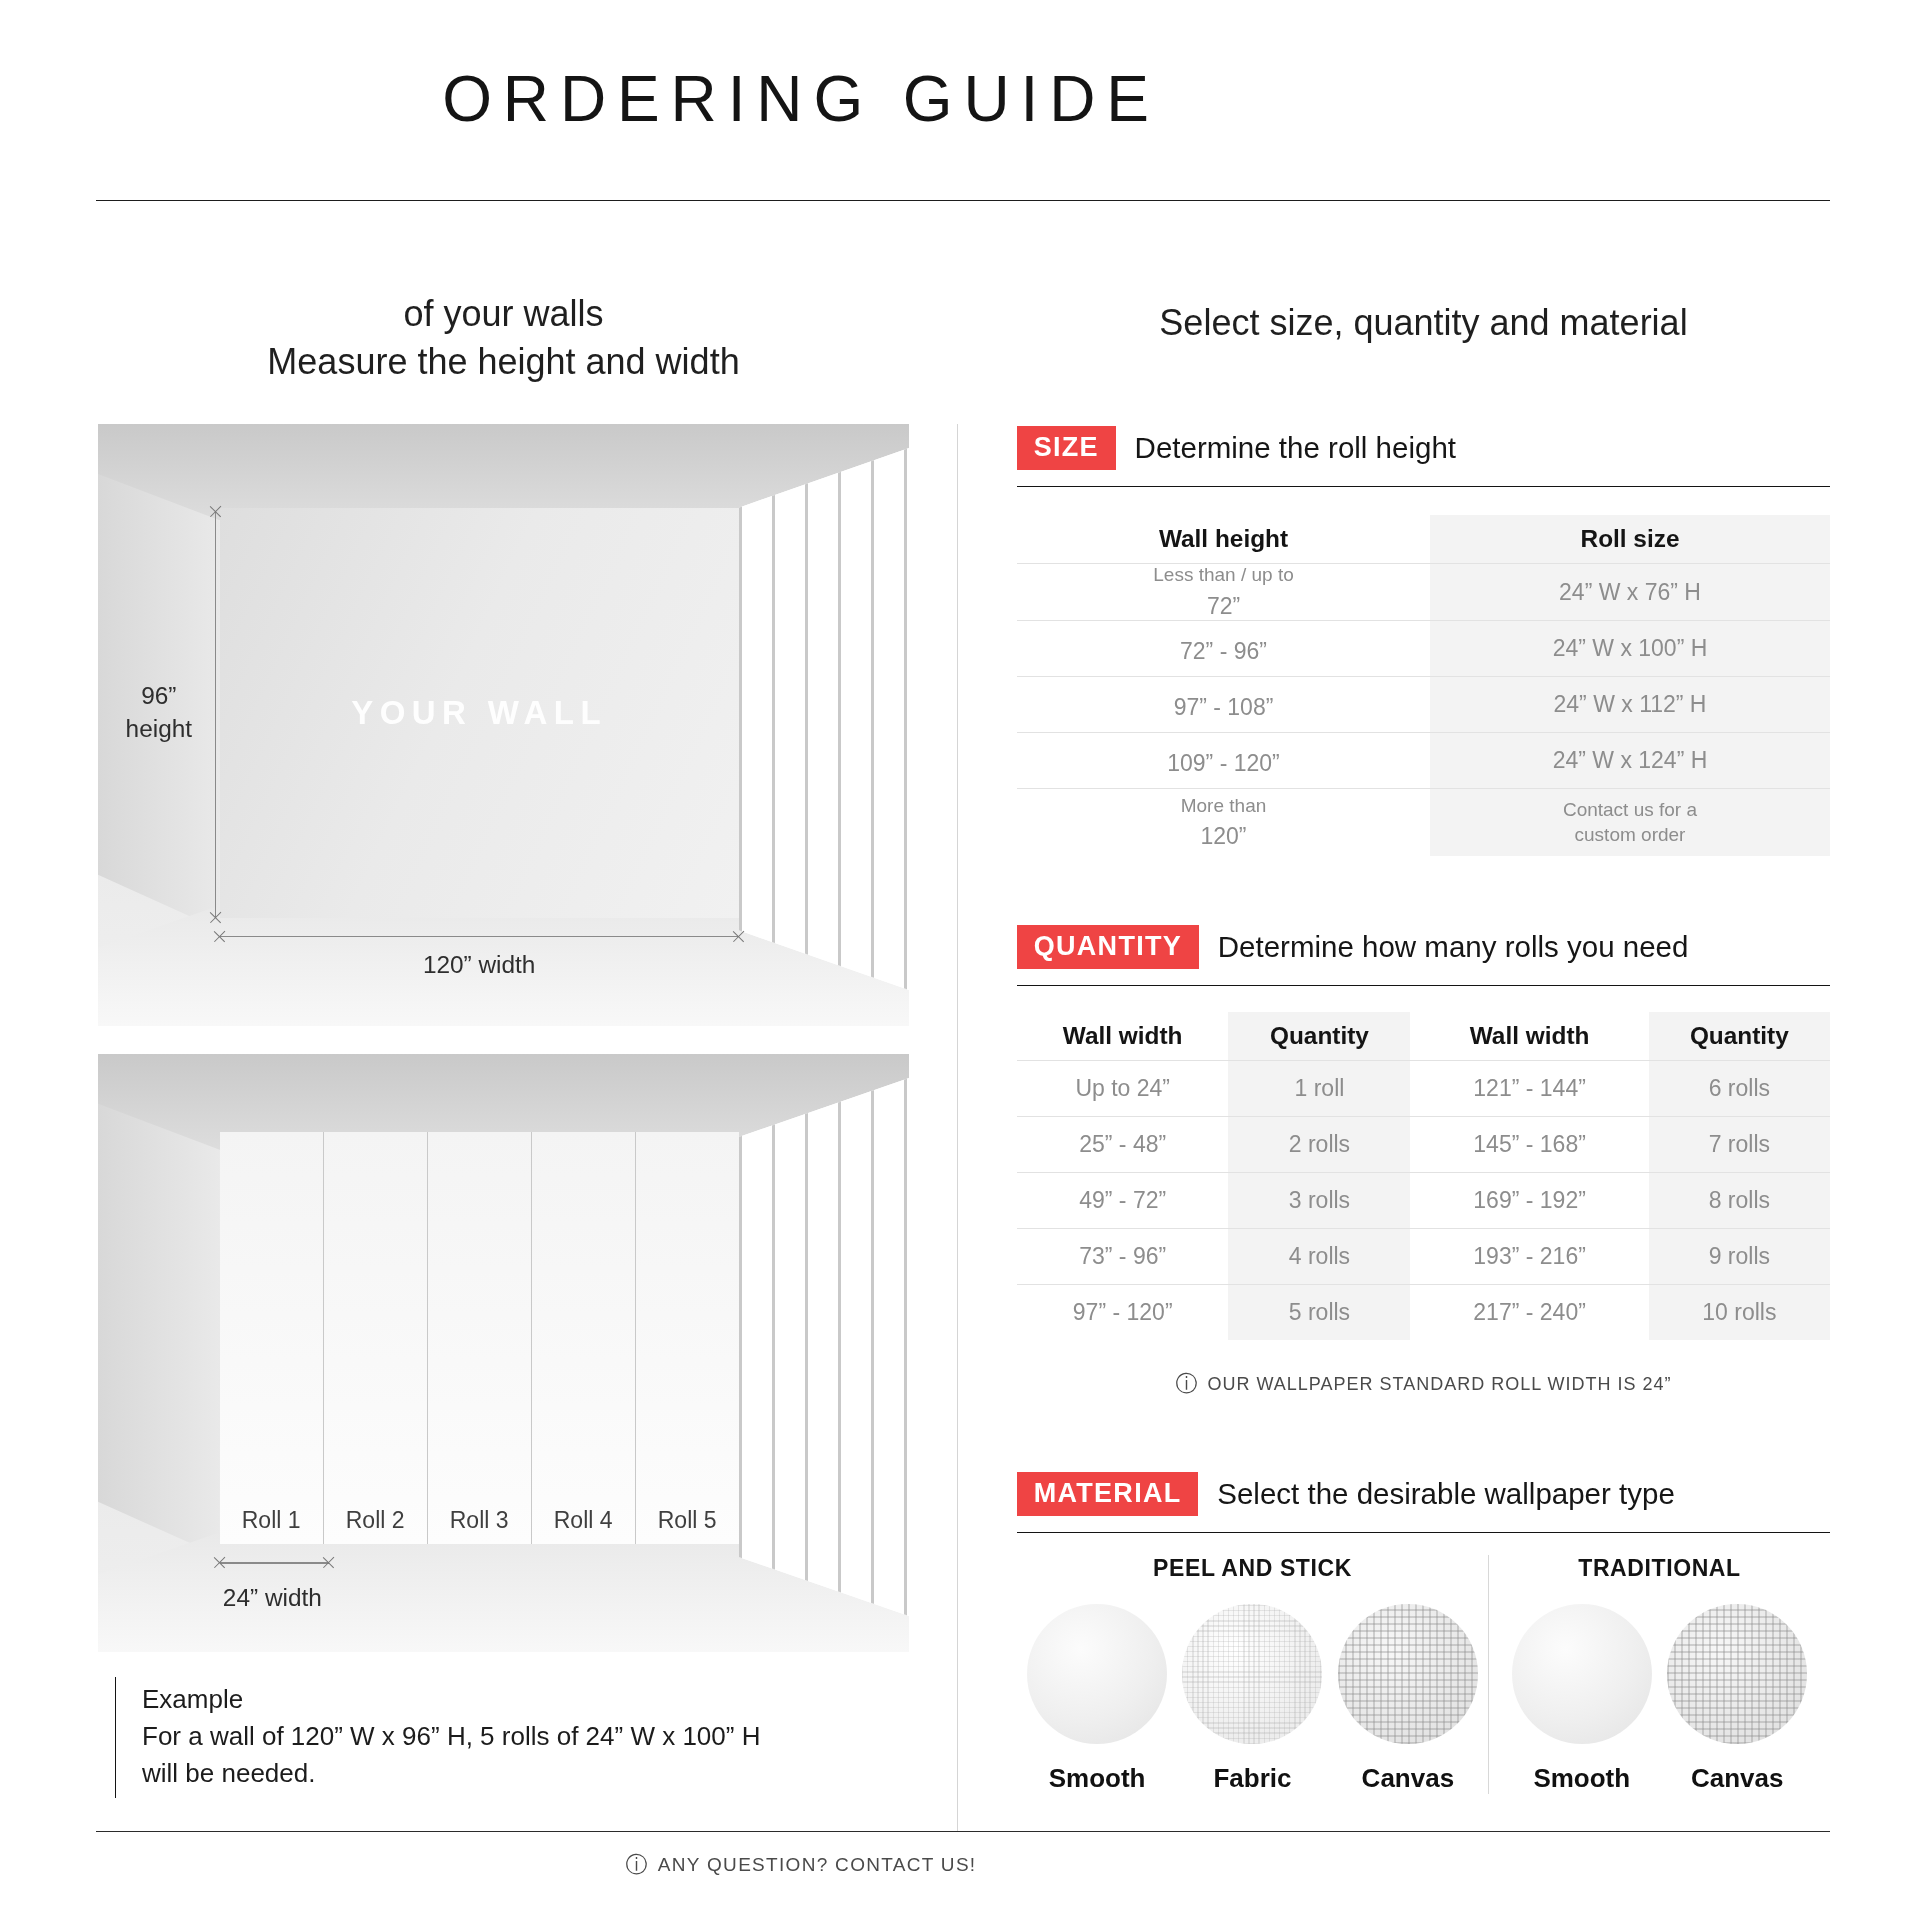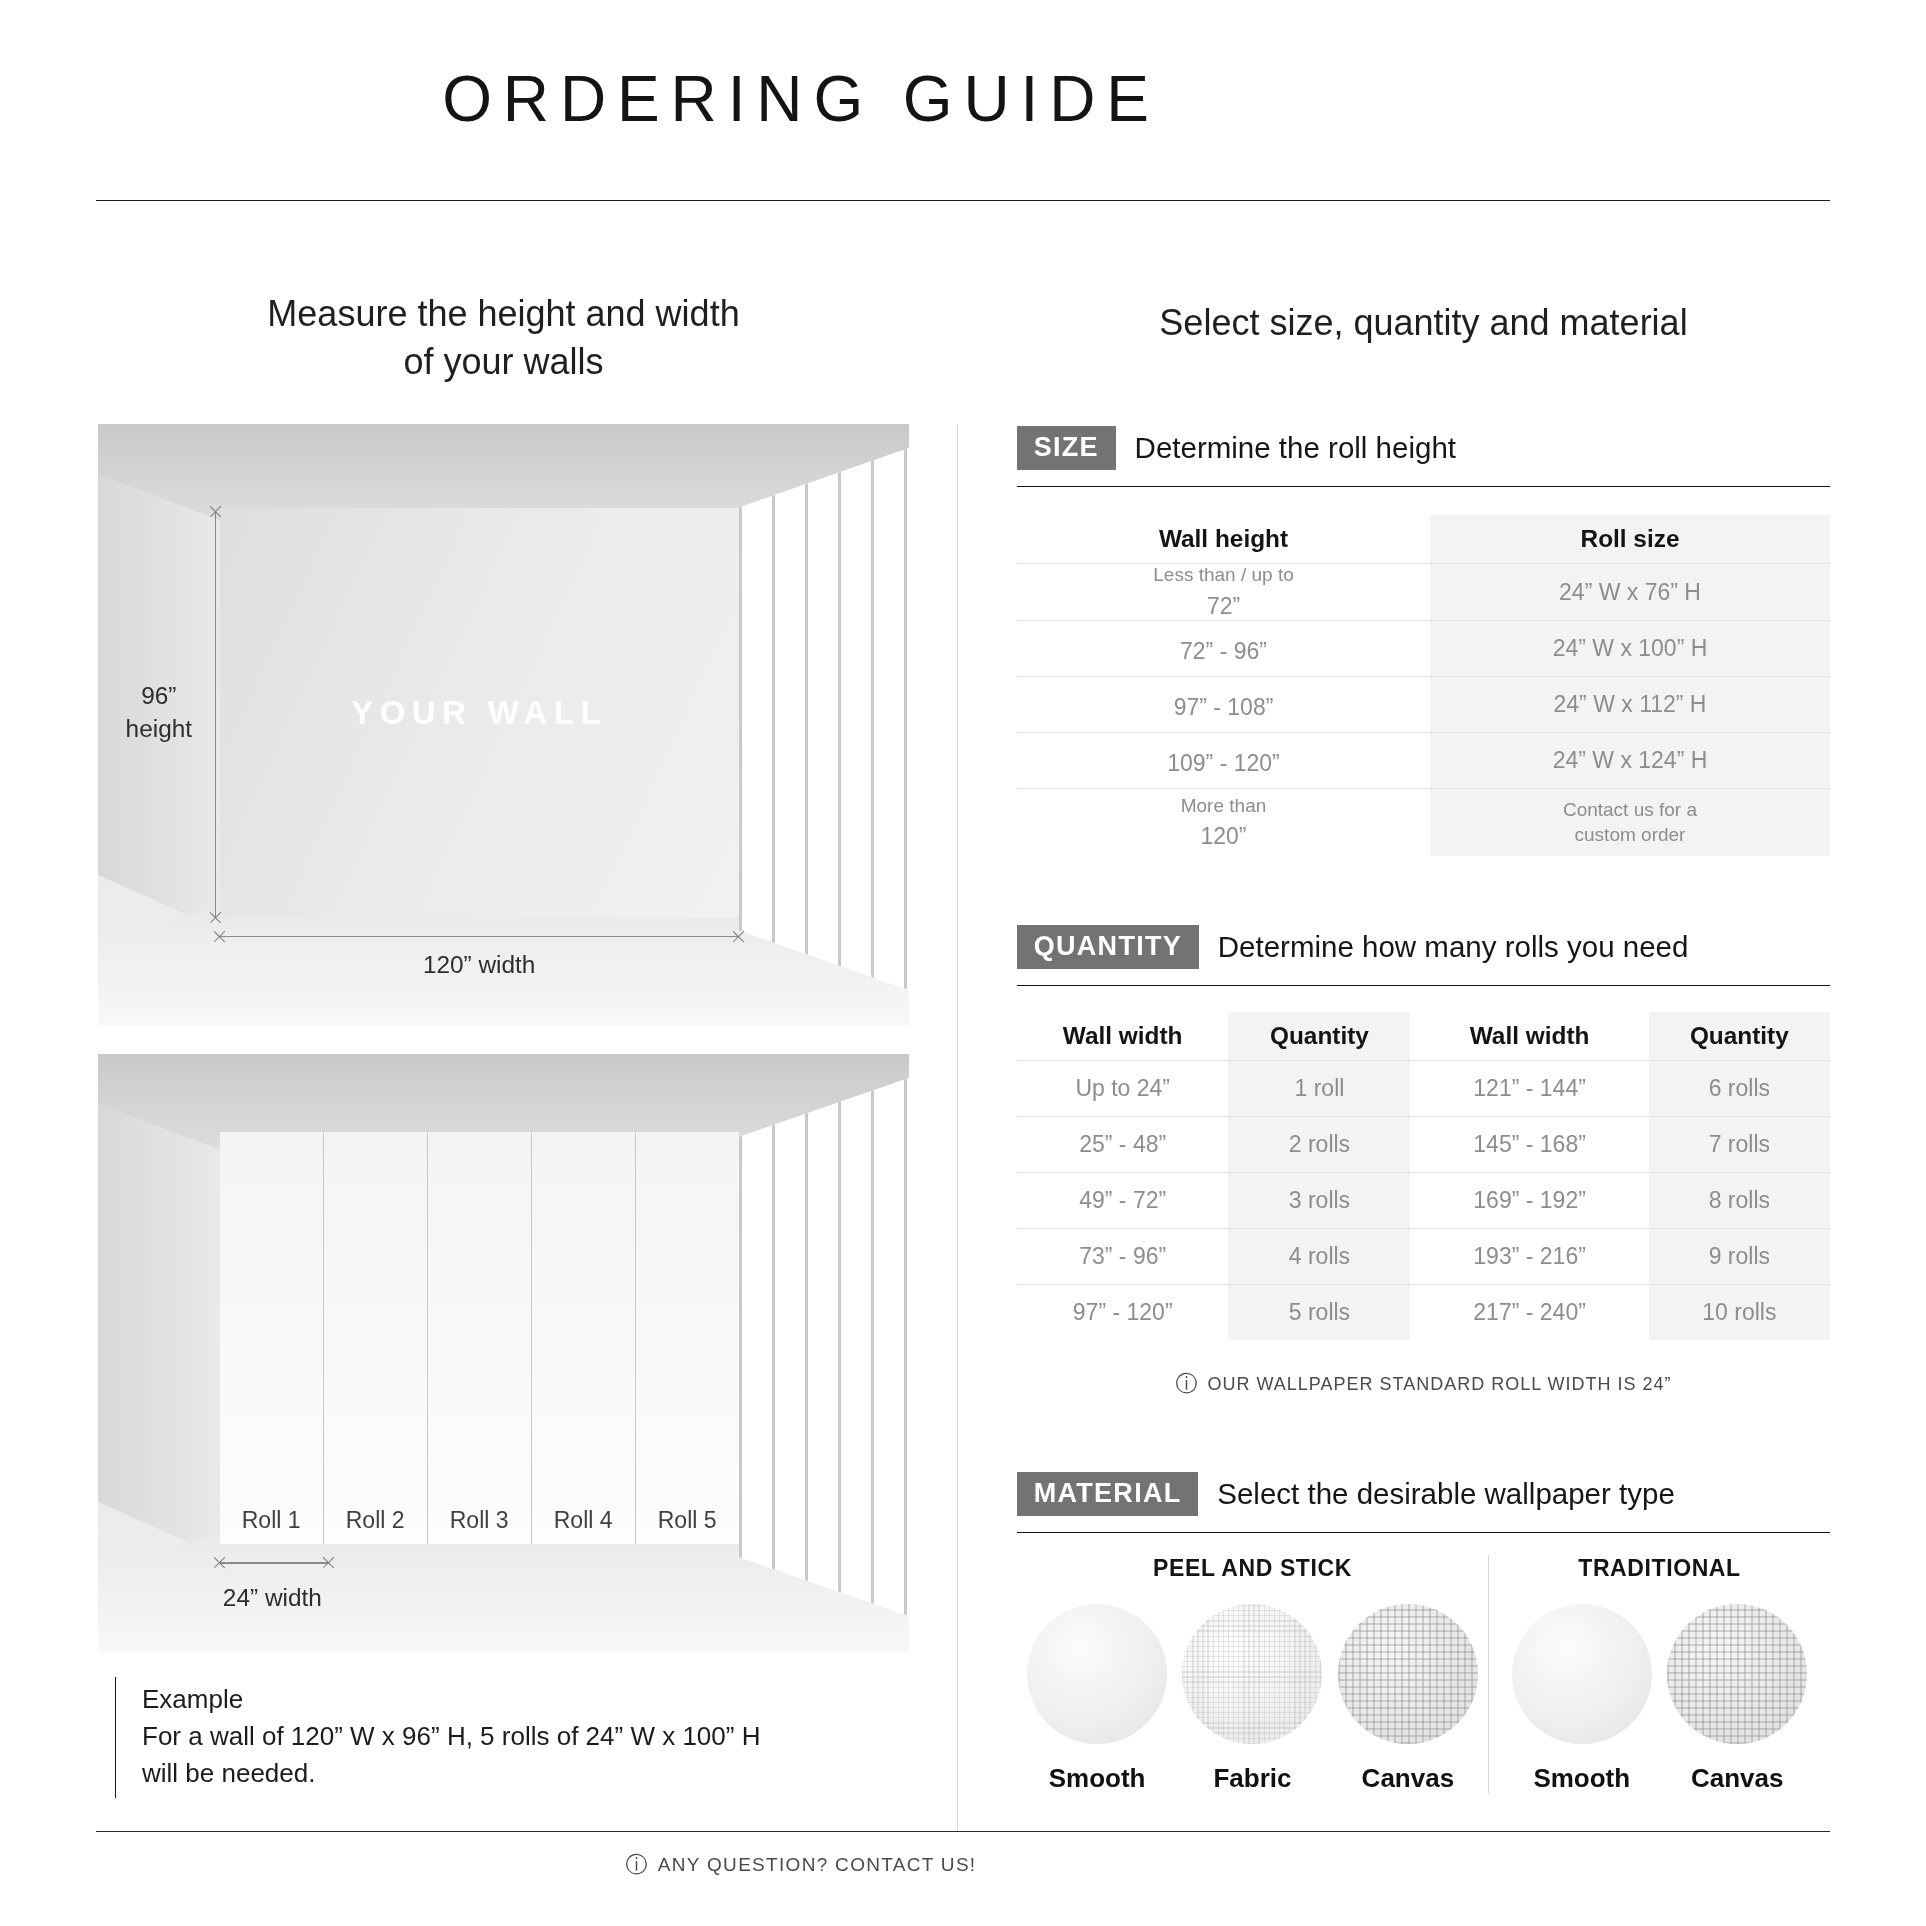--- a/index.html
+++ b/index.html
@@ -51,21 +51,21 @@
 
   
   .example{position:absolute;left:115px;top:1677px;width:758px;border-left:1.9px solid #141414;padding:3.9px 0 6.4px 26px;font-size:26px;line-height:1.42;color:#1c1c1c;}
 
   
   .section{position:absolute;left:1017px;width:813px;}
   .sec-size{top:426px;}
   .sec-qty{top:925px;}
   .sec-mat{top:1472px;}
   .sec-head{display:flex;align-items:center;gap:19px;border-bottom:1.3px solid #141414;padding-bottom:16.7px;}
-  .chip{background:#737373;color:#ffffff;font-weight:700;font-size:27px;letter-spacing:1.3px;padding:6.4px 16.7px;}
+  .chip{background:#ef4444;color:#ffffff;font-weight:700;font-size:27px;letter-spacing:1.3px;padding:6.4px 16.7px;}
   .sec-sub{font-size:29.5px;color:#161616;}
 
   .stable{display:grid;grid-template-columns:50.8% 49.2%;margin-top:28px;}
   .qtable{display:grid;grid-template-columns:26% 22.4% 29.3% 22.3%;margin-top:26px;}
   .stable>div,.qtable>div{display:flex;align-items:center;justify-content:center;gap:6.4px;text-align:center;}
   .th{font-weight:700;font-size:24.4px;color:#141414;min-height:48px;}
   .td{font-size:23px;color:#8d8d8d;min-height:55px;}
   .gray{background:#f3f3f3;}
   .bt{border-top:1.3px solid #e2e2e2;flex-direction:column;}
   .pre{font-size:19px;}
@@ -93,22 +93,22 @@
 </head>
 <body>
 
 <div class="page">
 
   <h1 class="title">ORDERING GUIDE</h1>
   <div class="rule rule-top"></div>
   <div class="col-divider"></div>
 
   <div class="left-heading">
+    <div>of your walls</div>
     <div>Measure the height and width</div>
-    <div>of your walls</div>
   </div>
 
   <div class="right-heading">Select size, quantity and material</div>
 
   <div class="room room1">
     <div class="leftwall"></div>
     <div class="ceiling"></div>
     <div class="floor"></div>
     <div class="windows"></div>
     <div class="backwall">

